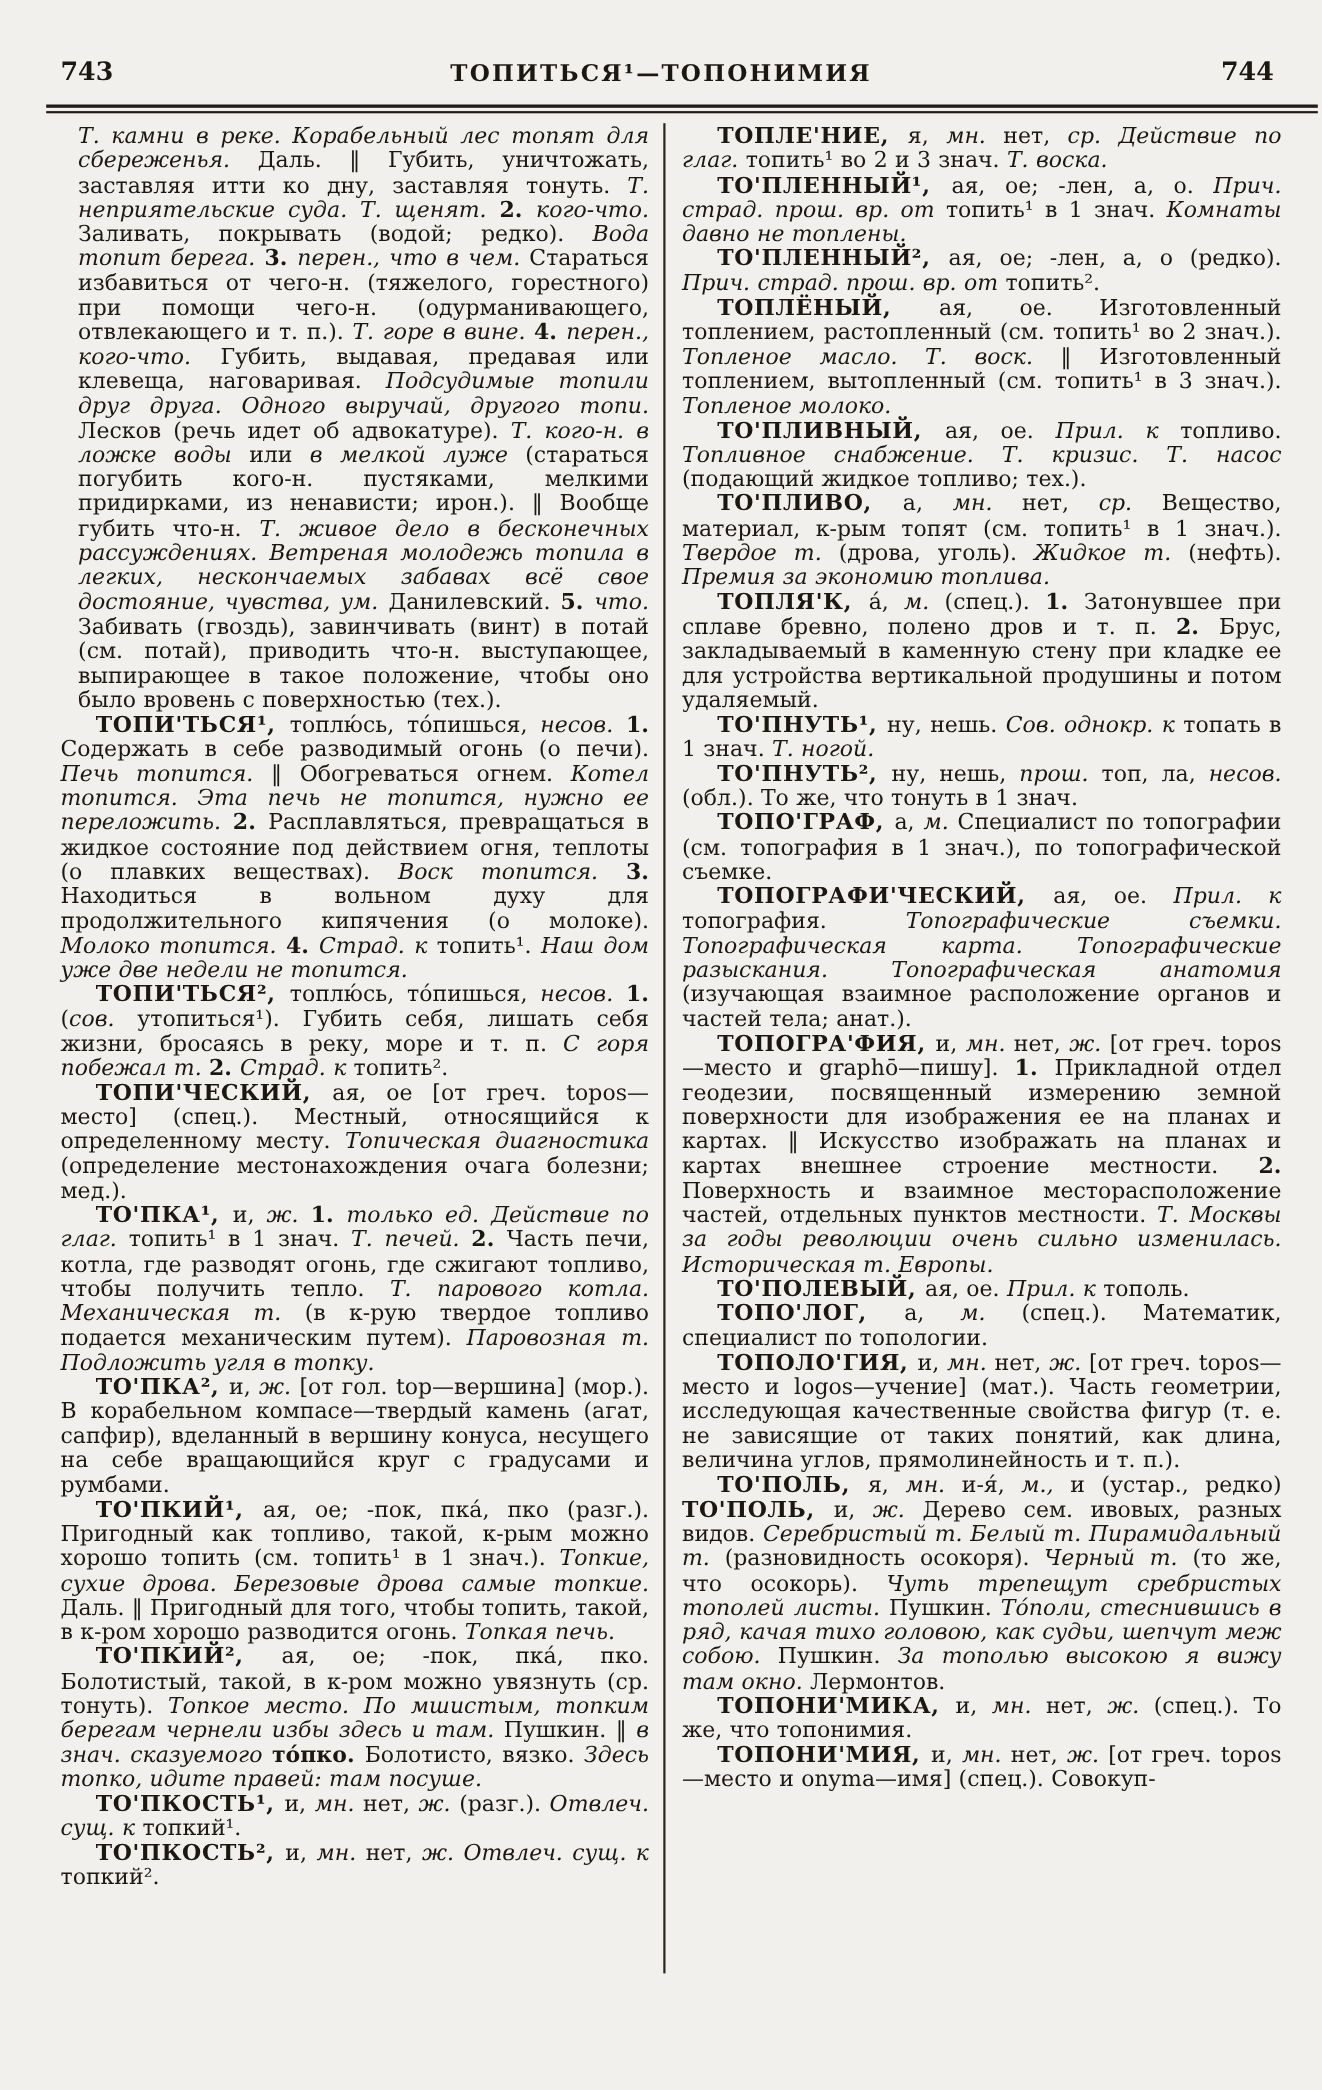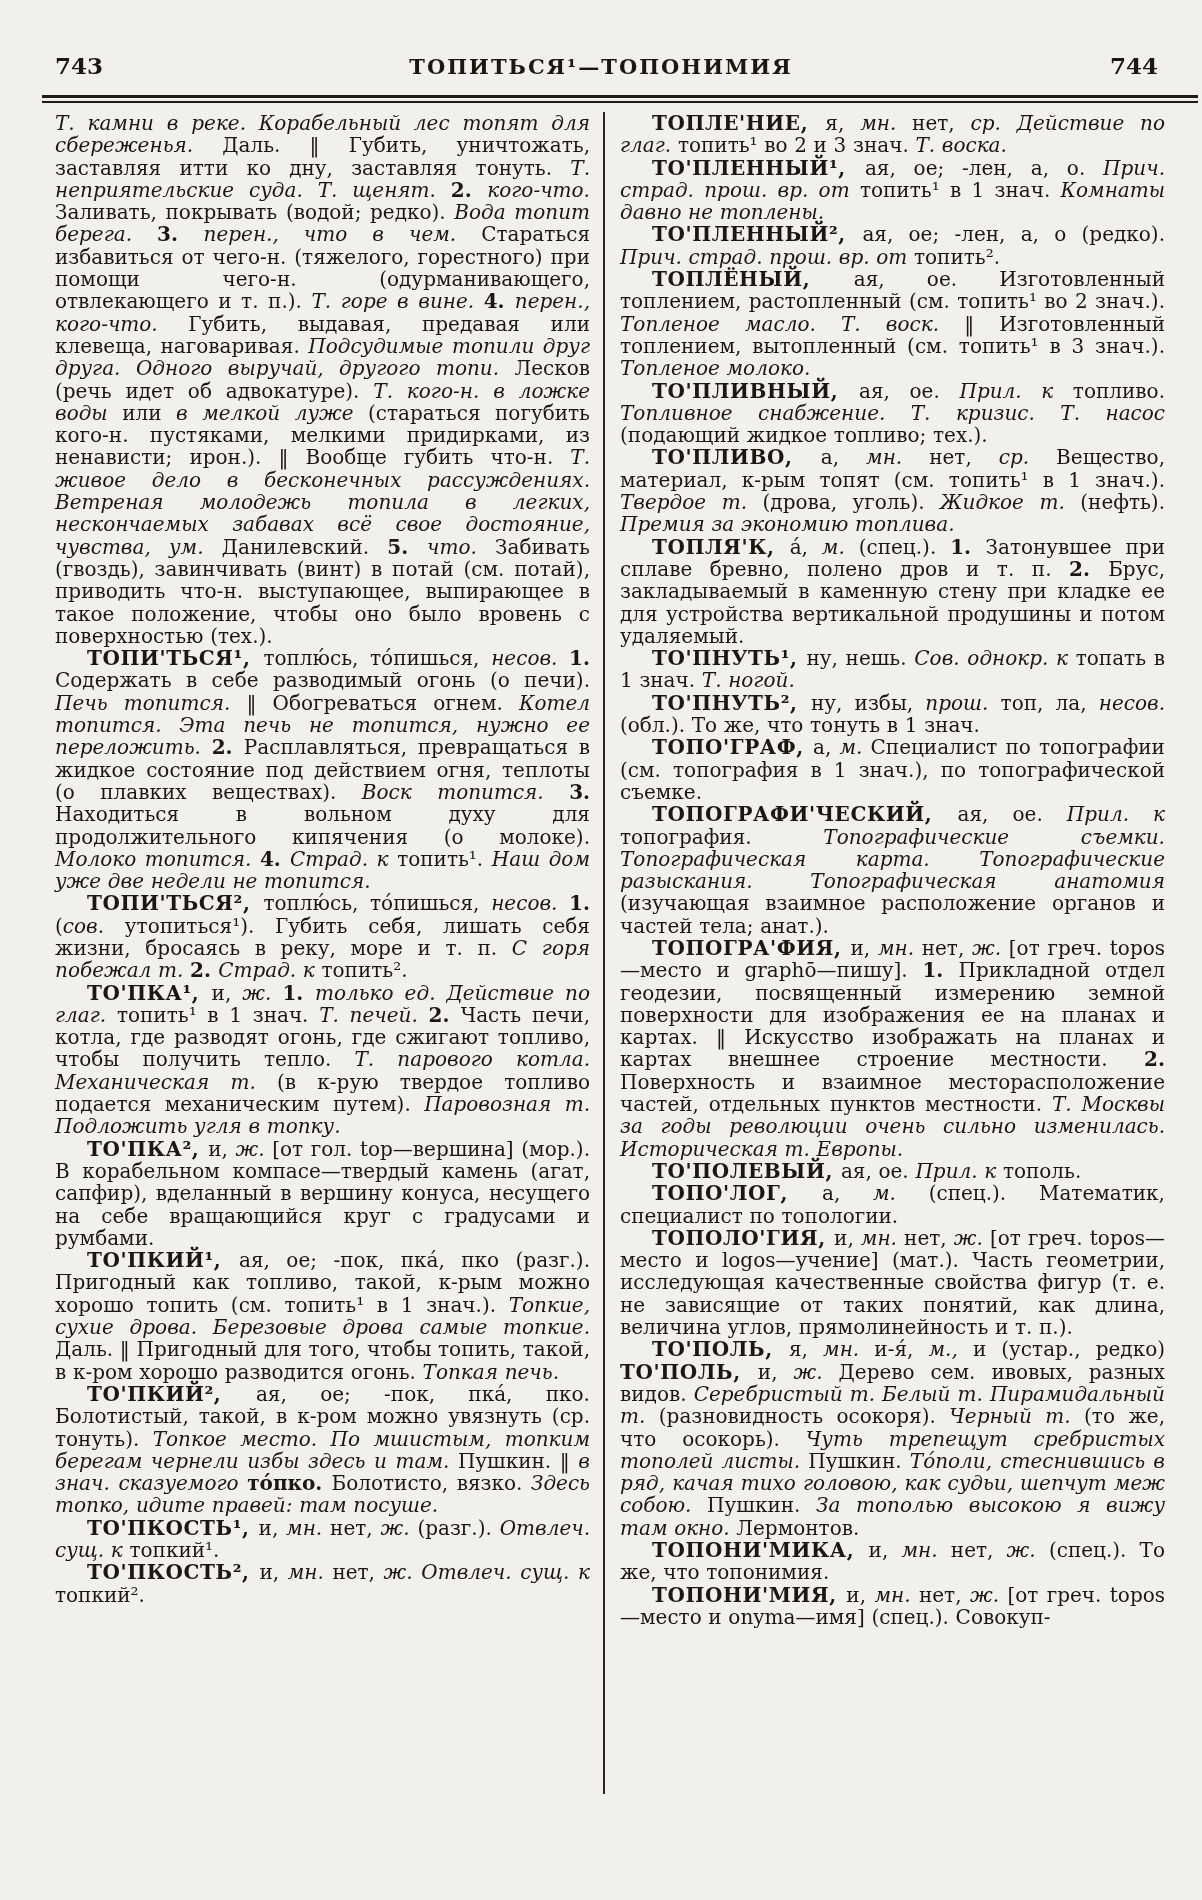--- a/index.html
+++ b/index.html
@@ -37,21 +37,21 @@
   .divider {
     width: 2px; height: 1682px; background: #2a241b;
     margin-left: 13px; margin-right: 15px; flex: none;
   }
 
   .column p.entry {
     margin: 0; text-indent: 32px; text-align: justify;
     font-size: 20px; line-height: 22.3px;
     word-spacing: 0.3px;
   }
-  .column p.entry.cont { text-indent: 0; }
+  .column p.entry.cont { text-indent: 0; margin-left: 16px; }
 
   .run-r { font-style: normal; }
   .run-i { font-style: italic; }
   .run-b { font-weight: bold; }
   .run-h { font-weight: bold; letter-spacing: 0.6px; }
 </style>
 </head>
 <body>
 
 <div class="page">
@@ -62,38 +62,39 @@
     <span class="pageno right">744</span>
   </div>
 
   <div class="header-rule"></div>
 
   <div class="columns">
     <div class="column left">
         <p class="entry cont"><span class="run-i">Т. камни в реке. Корабельный лес топят для сбереженья. </span><span class="run-r">Даль. ‖ Губить, уничтожать, заставляя итти ко дну, заставляя тонуть. </span><span class="run-i">Т. неприятельские суда. Т. щенят. </span><span class="run-b">2. </span><span class="run-i">кого-что. </span><span class="run-r">Заливать, покрывать (водой; редко). </span><span class="run-i">Вода топит берега. </span><span class="run-b">3. </span><span class="run-i">перен., что в чем. </span><span class="run-r">Стараться избавиться от чего-н. (тяжелого, горестного) при помощи чего-н. (одурманивающего, отвлекающего и т. п.). </span><span class="run-i">Т. горе в вине. </span><span class="run-b">4. </span><span class="run-i">перен., кого-что. </span><span class="run-r">Губить, выдавая, предавая или клевеща, наговаривая. </span><span class="run-i">Подсудимые топили друг друга. Одного выручай, другого топи. </span><span class="run-r">Лесков (речь идет об адвокатуре). </span><span class="run-i">Т. кого-н. в ложке воды </span><span class="run-r">или </span><span class="run-i">в мелкой луже </span><span class="run-r">(стараться погубить кого-н. пустяками, мелкими придирками, из ненависти; ирон.). ‖ Вообще губить что-н. </span><span class="run-i">Т. живое дело в бесконечных рассуждениях. Ветреная молодежь топила в легких, нескончаемых забавах всё свое достояние, чувства, ум. </span><span class="run-r">Данилевский. </span><span class="run-b">5. </span><span class="run-i">что. </span><span class="run-r">Забивать (гвоздь), завинчивать (винт) в потай (см. потай), приводить что-н. выступающее, выпирающее в такое положение, чтобы оно было вровень с поверхностью (тех.).</span></p>
         <p class="entry"><span class="run-h">ТОПИ'ТЬСЯ¹, </span><span class="run-r">топлю́сь, то́пишься, </span><span class="run-i">несов. </span><span class="run-b">1. </span><span class="run-r">Содержать в себе разводимый огонь (о печи). </span><span class="run-i">Печь топится. </span><span class="run-r">‖ Обогреваться огнем. </span><span class="run-i">Котел топится. Эта печь не топится, нужно ее переложить. </span><span class="run-b">2. </span><span class="run-r">Расплавляться, превращаться в жидкое состояние под действием огня, теплоты (о плавких веществах). </span><span class="run-i">Воск топится. </span><span class="run-b">3. </span><span class="run-r">Находиться в вольном духу для продолжительного кипячения (о молоке). </span><span class="run-i">Молоко топится. </span><span class="run-b">4. </span><span class="run-i">Страд. к </span><span class="run-r">топить¹. </span><span class="run-i">Наш дом уже две недели не топится.</span></p>
         <p class="entry"><span class="run-h">ТОПИ'ТЬСЯ², </span><span class="run-r">топлю́сь, то́пишься, </span><span class="run-i">несов. </span><span class="run-b">1. </span><span class="run-r">(</span><span class="run-i">сов. </span><span class="run-r">утопиться¹). Губить себя, лишать себя жизни, бросаясь в реку, море и т. п. </span><span class="run-i">С горя побежал т. </span><span class="run-b">2. </span><span class="run-i">Страд. к </span><span class="run-r">топить².</span></p>
+        <p class="entry"><span class="run-h">ТОПИ'ЧЕСКИЙ, </span><span class="run-r">ая, ое [от греч. topos—место] (спец.). Местный, относящийся к определенному месту. </span><span class="run-i">Топическая диагностика </span><span class="run-r">(определение местонахождения очага болезни; мед.).</span></p>
         <p class="entry"><span class="run-h">ТО'ПКА¹, </span><span class="run-r">и, </span><span class="run-i">ж. </span><span class="run-b">1. </span><span class="run-i">только ед. Действие по глаг. </span><span class="run-r">топить¹ в 1 знач. </span><span class="run-i">Т. печей. </span><span class="run-b">2. </span><span class="run-r">Часть печи, котла, где разводят огонь, где сжигают топливо, чтобы получить тепло. </span><span class="run-i">Т. парового котла. Механическая т. </span><span class="run-r">(в к-рую твердое топливо подается механическим путем). </span><span class="run-i">Паровозная т. Подложить угля в топку.</span></p>
         <p class="entry"><span class="run-h">ТО'ПКА², </span><span class="run-r">и, </span><span class="run-i">ж. </span><span class="run-r">[от гол. top—вершина] (мор.). В корабельном компасе—твердый камень (агат, сапфир), вделанный в вершину конуса, несущего на себе вращающийся круг с градусами и румбами.</span></p>
         <p class="entry"><span class="run-h">ТО'ПКИЙ¹, </span><span class="run-r">ая, ое; -пок, пка́, пко (разг.). Пригодный как топливо, такой, к-рым можно хорошо топить (см. топить¹ в 1 знач.). </span><span class="run-i">Топкие, сухие дрова. Березовые дрова самые топкие. </span><span class="run-r">Даль. ‖ Пригодный для того, чтобы топить, такой, в к-ром хорошо разводится огонь. </span><span class="run-i">Топкая печь.</span></p>
         <p class="entry"><span class="run-h">ТО'ПКИЙ², </span><span class="run-r">ая, ое; -пок, пка́, пко. Болотистый, такой, в к-ром можно увязнуть (ср. тонуть). </span><span class="run-i">Топкое место. По мшистым, топким берегам чернели избы здесь и там. </span><span class="run-r">Пушкин. ‖ </span><span class="run-i">в знач. сказуемого </span><span class="run-b">то́пко. </span><span class="run-r">Болотисто, вязко. </span><span class="run-i">Здесь топко, идите правей: там посуше.</span></p>
         <p class="entry"><span class="run-h">ТО'ПКОСТЬ¹, </span><span class="run-r">и, </span><span class="run-i">мн. </span><span class="run-r">нет, </span><span class="run-i">ж. </span><span class="run-r">(разг.). </span><span class="run-i">Отвлеч. сущ. к </span><span class="run-r">топкий¹.</span></p>
         <p class="entry"><span class="run-h">ТО'ПКОСТЬ², </span><span class="run-r">и, </span><span class="run-i">мн. </span><span class="run-r">нет, </span><span class="run-i">ж. Отвлеч. сущ. к </span><span class="run-r">топкий².</span></p>
       </div>
     <div class="divider"></div>
     <div class="column right">
         <p class="entry"><span class="run-h">ТОПЛЕ'НИЕ, </span><span class="run-r">я, </span><span class="run-i">мн. </span><span class="run-r">нет, </span><span class="run-i">ср. Действие по глаг. </span><span class="run-r">топить¹ во 2 и 3 знач. </span><span class="run-i">Т. воска.</span></p>
         <p class="entry"><span class="run-h">ТО'ПЛЕННЫЙ¹, </span><span class="run-r">ая, ое; -лен, а, о. </span><span class="run-i">Прич. страд. прош. вр. от </span><span class="run-r">топить¹ в 1 знач. </span><span class="run-i">Комнаты давно не топлены.</span></p>
         <p class="entry"><span class="run-h">ТО'ПЛЕННЫЙ², </span><span class="run-r">ая, ое; -лен, а, о (редко). </span><span class="run-i">Прич. страд. прош. вр. от </span><span class="run-r">топить².</span></p>
         <p class="entry"><span class="run-h">ТОПЛЁНЫЙ, </span><span class="run-r">ая, ое. Изготовленный топлением, растопленный (см. топить¹ во 2 знач.). </span><span class="run-i">Топленое масло. Т. воск. </span><span class="run-r">‖ Изготовленный топлением, вытопленный (см. топить¹ в 3 знач.). </span><span class="run-i">Топленое молоко.</span></p>
         <p class="entry"><span class="run-h">ТО'ПЛИВНЫЙ, </span><span class="run-r">ая, ое. </span><span class="run-i">Прил. к </span><span class="run-r">топливо. </span><span class="run-i">Топливное снабжение. Т. кризис. Т. насос </span><span class="run-r">(подающий жидкое топливо; тех.).</span></p>
         <p class="entry"><span class="run-h">ТО'ПЛИВО, </span><span class="run-r">а, </span><span class="run-i">мн. </span><span class="run-r">нет, </span><span class="run-i">ср. </span><span class="run-r">Вещество, материал, к-рым топят (см. топить¹ в 1 знач.). </span><span class="run-i">Твердое т. </span><span class="run-r">(дрова, уголь). </span><span class="run-i">Жидкое т. </span><span class="run-r">(нефть). </span><span class="run-i">Премия за экономию топлива.</span></p>
         <p class="entry"><span class="run-h">ТОПЛЯ'К, </span><span class="run-r">а́, </span><span class="run-i">м. </span><span class="run-r">(спец.). </span><span class="run-b">1. </span><span class="run-r">Затонувшее при сплаве бревно, полено дров и т. п. </span><span class="run-b">2. </span><span class="run-r">Брус, закладываемый в каменную стену при кладке ее для устройства вертикальной продушины и потом удаляемый.</span></p>
         <p class="entry"><span class="run-h">ТО'ПНУТЬ¹, </span><span class="run-r">ну, нешь. </span><span class="run-i">Сов. однокр. к </span><span class="run-r">топать в 1 знач. </span><span class="run-i">Т. ногой.</span></p>
-        <p class="entry"><span class="run-h">ТО'ПНУТЬ², </span><span class="run-r">ну, избы, </span><span class="run-i">прош. </span><span class="run-r">топ, ла, </span><span class="run-i">несов. </span><span class="run-r">(обл.). То же, что тонуть в 1 знач.</span></p>
+        <p class="entry"><span class="run-h">ТО'ПНУТЬ², </span><span class="run-r">ну, нешь, </span><span class="run-i">прош. </span><span class="run-r">топ, ла, </span><span class="run-i">несов. </span><span class="run-r">(обл.). То же, что тонуть в 1 знач.</span></p>
         <p class="entry"><span class="run-h">ТОПО'ГРАФ, </span><span class="run-r">а, </span><span class="run-i">м. </span><span class="run-r">Специалист по топографии (см. топография в 1 знач.), по топографической съемке.</span></p>
         <p class="entry"><span class="run-h">ТОПОГРАФИ'ЧЕСКИЙ, </span><span class="run-r">ая, ое. </span><span class="run-i">Прил. к </span><span class="run-r">топография. </span><span class="run-i">Топографические съемки. Топографическая карта. Топографические разыскания. Топографическая анатомия </span><span class="run-r">(изучающая взаимное расположение органов и частей тела; анат.).</span></p>
         <p class="entry"><span class="run-h">ТОПОГРА'ФИЯ, </span><span class="run-r">и, </span><span class="run-i">мн. </span><span class="run-r">нет, </span><span class="run-i">ж. </span><span class="run-r">[от греч. topos—место и graphō—пишу]. </span><span class="run-b">1. </span><span class="run-r">Прикладной отдел геодезии, посвященный измерению земной поверхности для изображения ее на планах и картах. ‖ Искусство изображать на планах и картах внешнее строение местности. </span><span class="run-b">2. </span><span class="run-r">Поверхность и взаимное месторасположение частей, отдельных пунктов местности. </span><span class="run-i">Т. Москвы за годы революции очень сильно изменилась. Историческая т. Европы.</span></p>
         <p class="entry"><span class="run-h">ТО'ПОЛЕВЫЙ, </span><span class="run-r">ая, ое. </span><span class="run-i">Прил. к </span><span class="run-r">тополь.</span></p>
         <p class="entry"><span class="run-h">ТОПО'ЛОГ, </span><span class="run-r">а, </span><span class="run-i">м. </span><span class="run-r">(спец.). Математик, специалист по топологии.</span></p>
         <p class="entry"><span class="run-h">ТОПОЛО'ГИЯ, </span><span class="run-r">и, </span><span class="run-i">мн. </span><span class="run-r">нет, </span><span class="run-i">ж. </span><span class="run-r">[от греч. topos—место и logos—учение] (мат.). Часть геометрии, исследующая качественные свойства фигур (т. е. не зависящие от таких понятий, как длина, величина углов, прямолинейность и т. п.).</span></p>
         <p class="entry"><span class="run-h">ТО'ПОЛЬ, </span><span class="run-r">я, </span><span class="run-i">мн. </span><span class="run-r">и-я́, </span><span class="run-i">м., </span><span class="run-r">и (устар., редко) </span><span class="run-h">ТО'ПОЛЬ, </span><span class="run-r">и, </span><span class="run-i">ж. </span><span class="run-r">Дерево сем. ивовых, разных видов. </span><span class="run-i">Серебристый т. Белый т. Пирамидальный т. </span><span class="run-r">(разновидность осокоря). </span><span class="run-i">Черный т. </span><span class="run-r">(то же, что осокорь). </span><span class="run-i">Чуть трепещут сребристых тополей листы. </span><span class="run-r">Пушкин. </span><span class="run-i">То́поли, стеснившись в ряд, качая тихо головою, как судьи, шепчут меж собою. </span><span class="run-r">Пушкин. </span><span class="run-i">За тополью высокою я вижу там окно. </span><span class="run-r">Лермонтов.</span></p>
         <p class="entry"><span class="run-h">ТОПОНИ'МИКА, </span><span class="run-r">и, </span><span class="run-i">мн. </span><span class="run-r">нет, </span><span class="run-i">ж. </span><span class="run-r">(спец.). То же, что топонимия.</span></p>
         <p class="entry"><span class="run-h">ТОПОНИ'МИЯ, </span><span class="run-r">и, </span><span class="run-i">мн. </span><span class="run-r">нет, </span><span class="run-i">ж. </span><span class="run-r">[от греч. topos—место и onyma—имя] (спец.). Совокуп-</span></p>
       </div>

